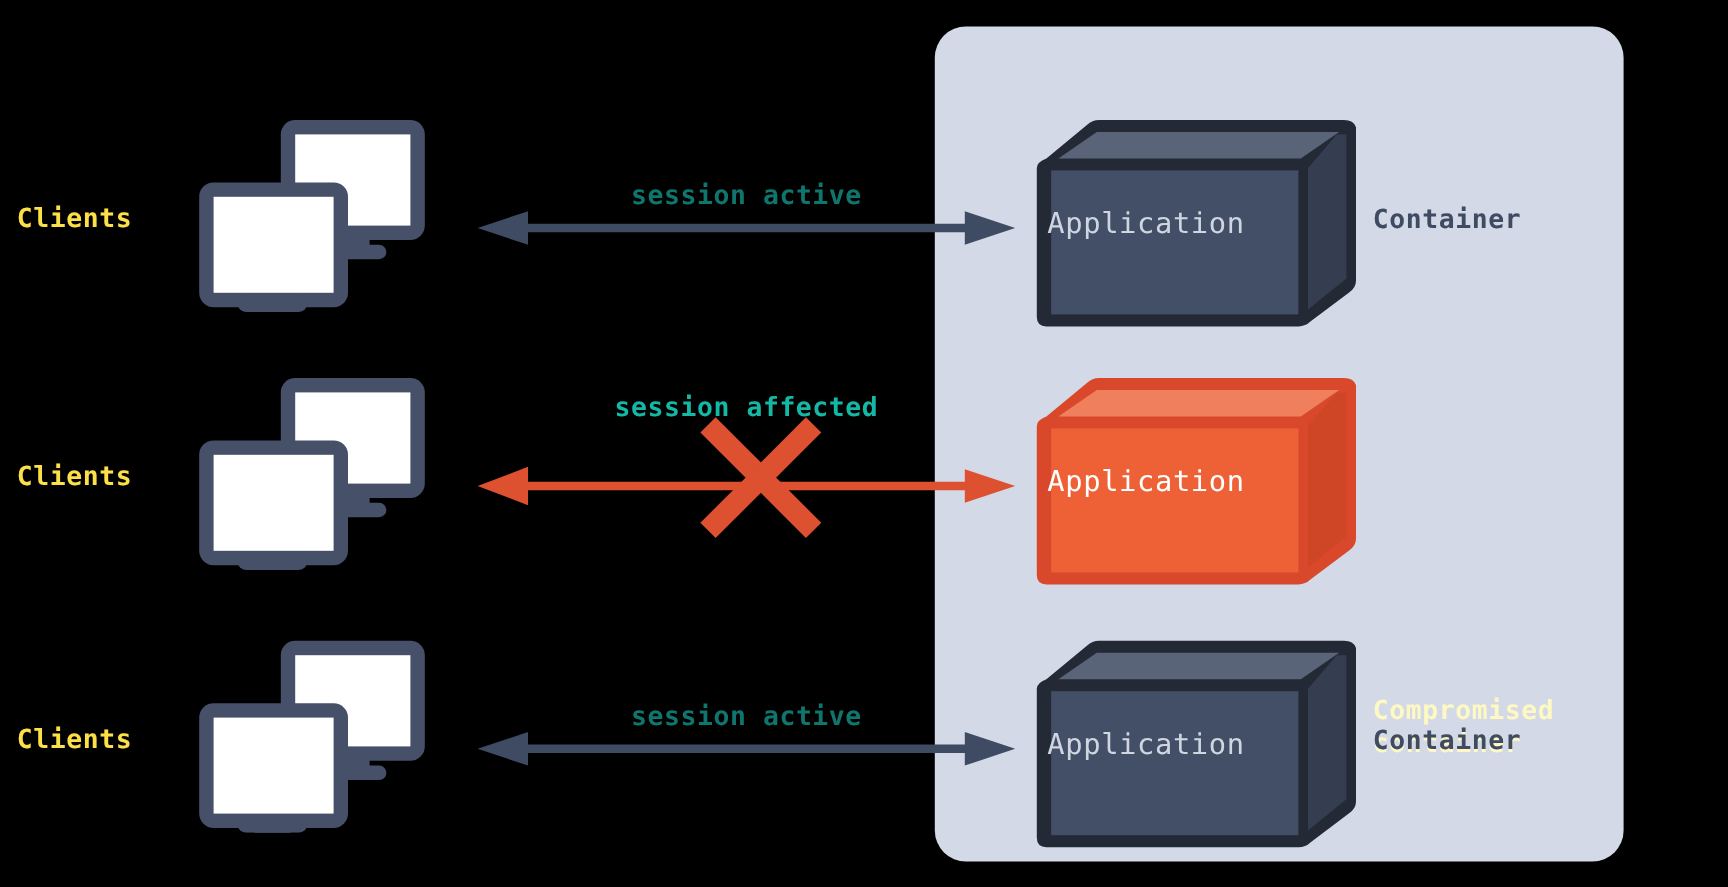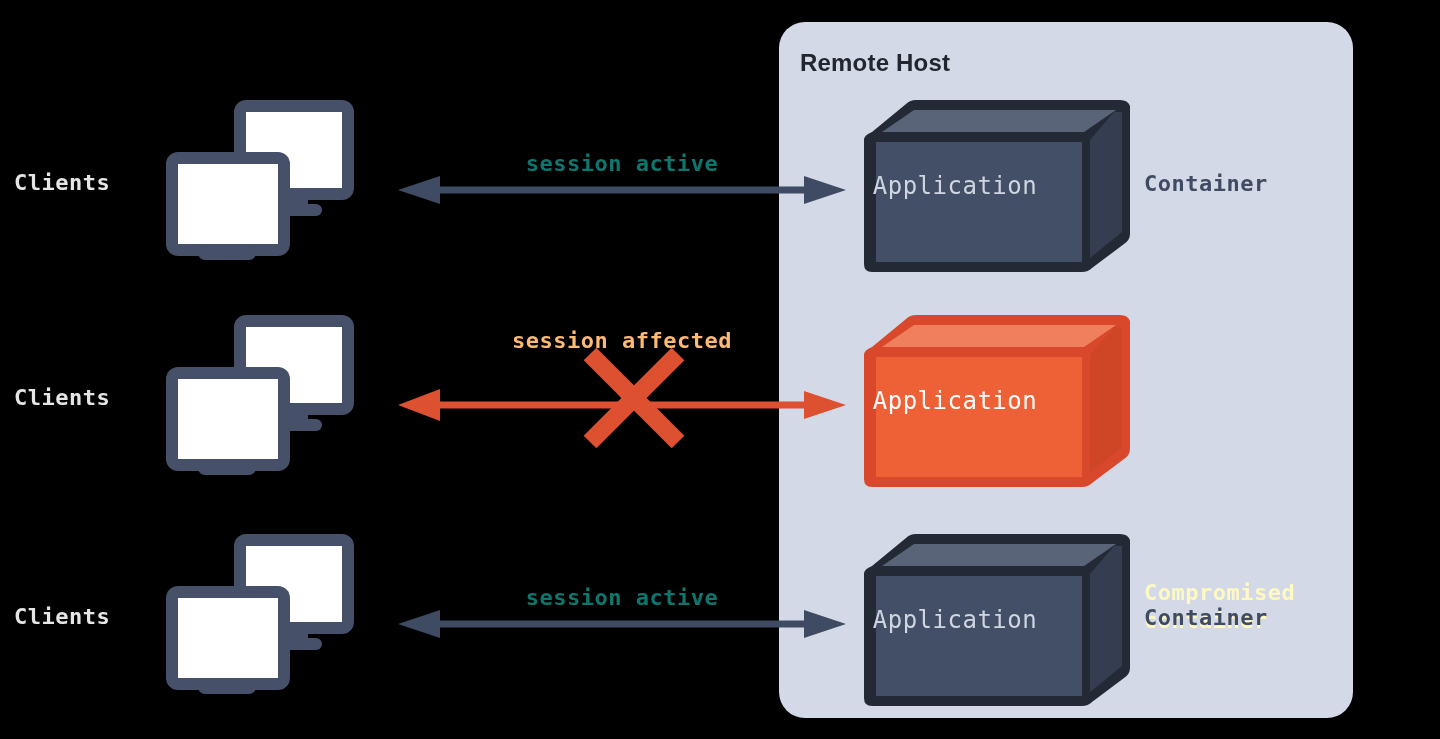--- a/index.html
+++ b/index.html
@@ -47,21 +47,21 @@
   .row-3 { top: 434px; }
 
   
   .clients-label {
     position: absolute;
     left: 14px;
     top: 168px;
     font-size: 22px;
     line-height: 30px;
     font-weight: bold;
-    color: #e5e5e5;
+    color: #fde047;
     letter-spacing: 0.5px;
     white-space: nowrap;
   }
 
   
   .client-icon {
     position: absolute;
     left: 162px;
     top: 96px;
     width: 196px;
@@ -85,21 +85,21 @@
     top: 149px;
     width: 452px;
     text-align: center;
     font-size: 22px;
     line-height: 30px;
     font-weight: bold;
     letter-spacing: 0.5px;
     white-space: nowrap;
   }
   .arrow-label.normal { color: #0f766e; }
-  .arrow-label.danger { color: #fdba74; top: 326px; }
+  .arrow-label.danger { color: #14b8a6; top: 326px; }
 
   
   .x-mark {
     position: absolute;
     left: 578px;
     top: 342px;
     width: 112px;
     height: 112px;
   }
   .x-mark svg { display: block; }
@@ -141,21 +141,20 @@
   }
   .side-label.normal { color: #3f4b63; top: 170px; }
   .side-label.danger { color: #fef9c3; top: 364px; }
 </style>
 </head>
 <body>
 
 <div id="stage">
 
   <div class="host-panel"></div>
-  <div class="host-title">Remote Host</div>
 
   <div class="row row-1">
 
     <div class="clients-label">Clients</div>
 
     <div class="client-icon">
       <svg width="196" height="164" viewBox="0 0 196 164" xmlns="http://www.w3.org/2000/svg">
 
         <rect x="72" y="4" width="120" height="100" rx="12" fill="#465069"></rect>
         <rect x="84" y="16" width="96" height="76" fill="#ffffff"></rect>

